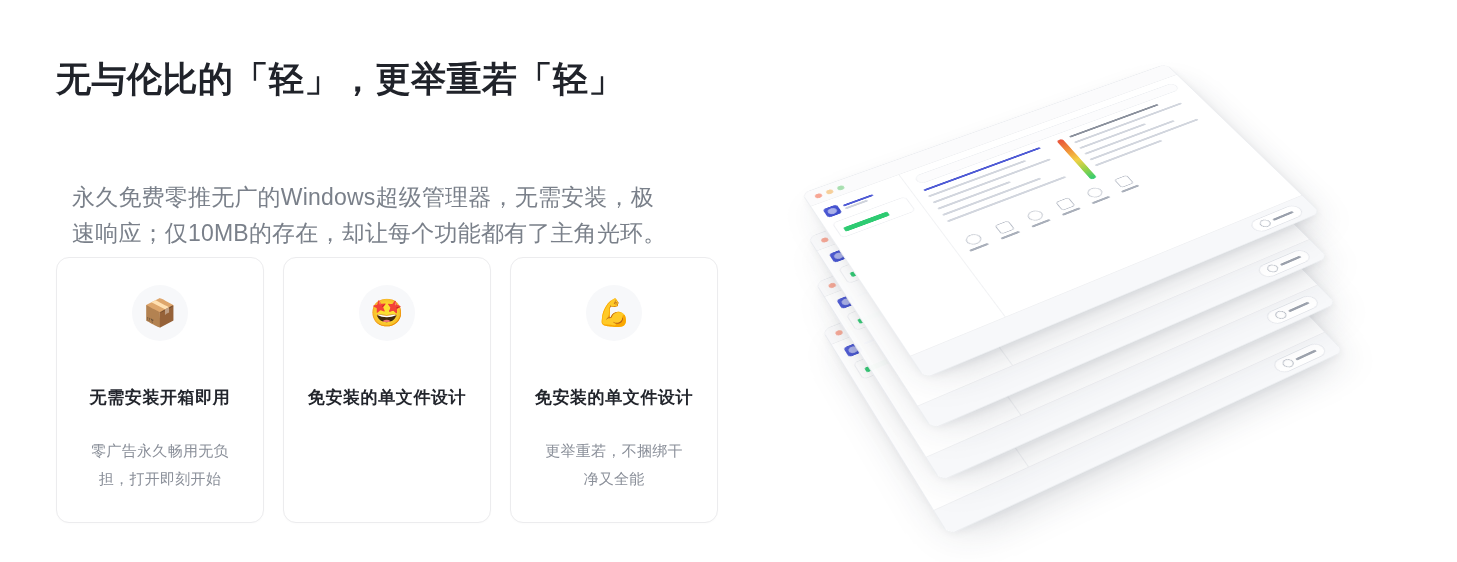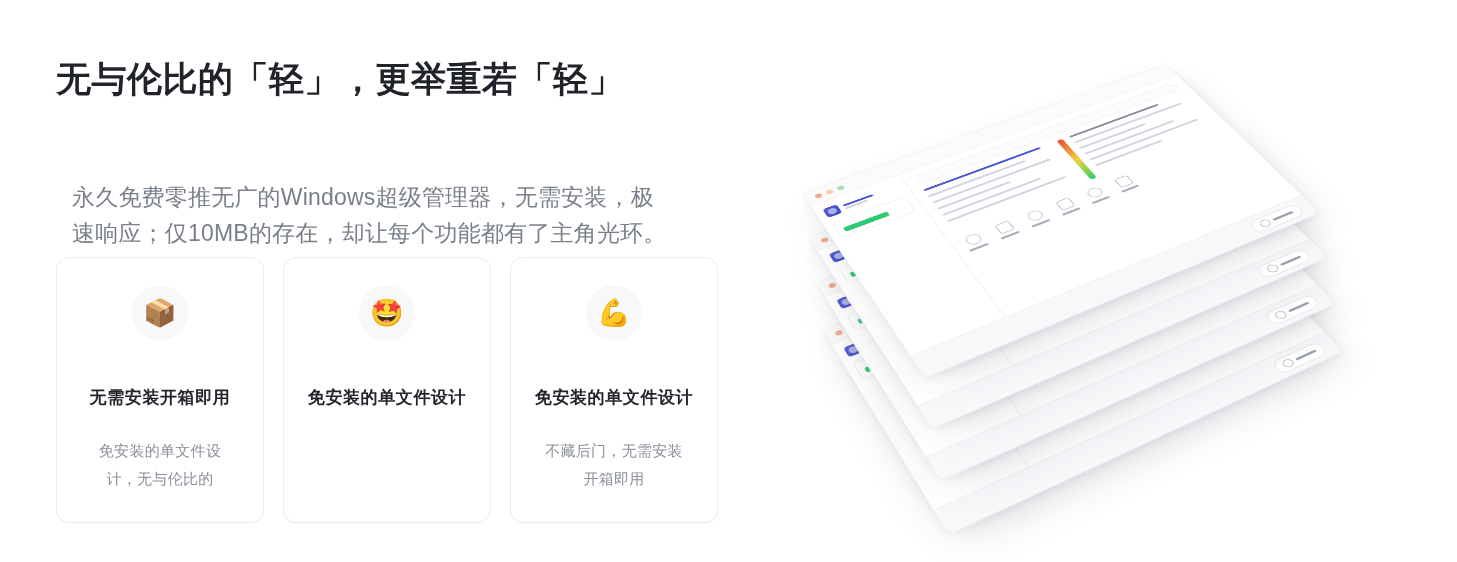--- a/index.html
+++ b/index.html
@@ -239,36 +239,36 @@
 
     <p class="subtitle">永久免费零推无广的Windows超级管理器，无需安装，极速响应；仅10MB的存在，却让每个功能都有了主角光环。</p>
 
     <div class="cards">
 
       <div class="card">
         <div class="card-icon-wrap">
           <span>📦</span>
         </div>
         <div class="card-title">无需安装开箱即用</div>
-        <div class="card-desc">免安装的单文件设计，无与伦比的</div>
+        <div class="card-desc">零广告永久畅用无负担，打开即刻开始</div>
       </div>
 
       <div class="card">
         <div class="card-icon-wrap">
           <span>🤩</span>
         </div>
         <div class="card-title">免安装的单文件设计</div>
       </div>
 
       <div class="card">
         <div class="card-icon-wrap">
           <span>💪</span>
         </div>
         <div class="card-title">免安装的单文件设计</div>
-        <div class="card-desc">不藏后门，无需安装开箱即用</div>
+        <div class="card-desc">更举重若，不捆绑干净又全能</div>
       </div>
 
     </div>
   </div>
 
   <div class="stage">
     <div class="stack">
 
       <div class="win w4">
         <div class="win-titlebar">

